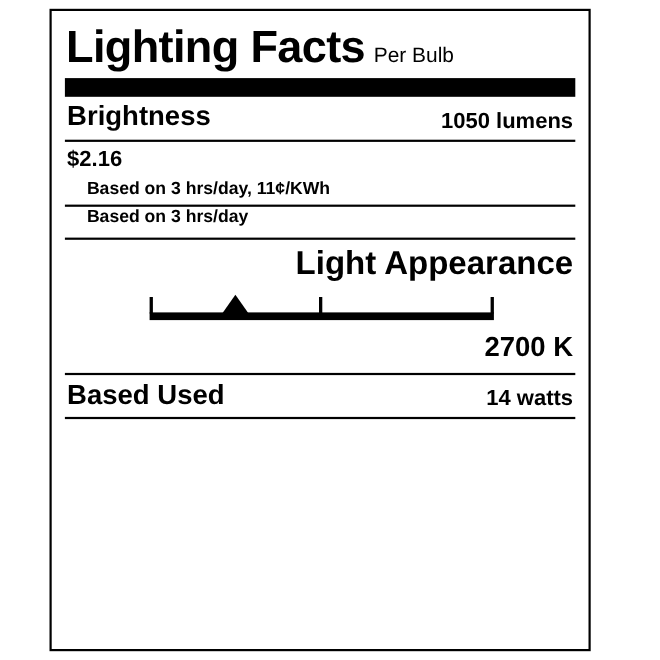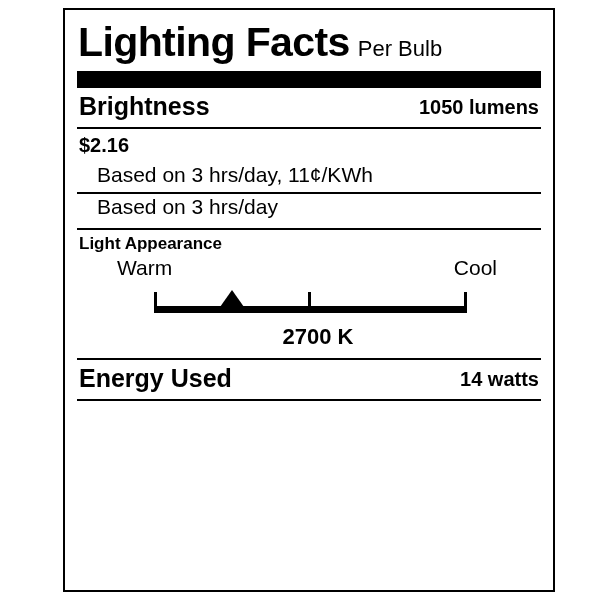--- a/index.html
+++ b/index.html
@@ -10,21 +10,21 @@
   body {
     width: 600px;
     height: 600px;
     font-family: "Liberation Sans", sans-serif;
     color: #000000;
     overflow: hidden;
   }
 
   .label-card {
     position: absolute;
-    left: 63px;
+    left: 45px;
     top: 8px;
     width: 492px;
     height: 584px;
     border: 2px solid #000000;
     box-sizing: border-box;
     background: #ffffff;
   }
 
   .inner {
     position: absolute;
@@ -42,21 +42,21 @@
     align-items: baseline;
     padding: 12px 0 2px 3px;
   }
   .title-main {
     font-size: 41px;
     font-weight: bold;
     letter-spacing: -0.6px;
     line-height: 1;
   }
   .title-sub {
-    font-size: 22px;
+    font-size: 19px;
     font-weight: normal;
     margin-left: 8px;
     line-height: 1;
   }
 
   
   .bar-thick {
     height: 17px;
     background: #000000;
     margin: 6px 2px 0 2px;
@@ -64,53 +64,54 @@
   .rule {
     height: 2px;
     background: #000000;
     margin: 0 2px;
   }
 
   
   .row {
     display: flex;
     justify-content: space-between;
-    align-items: center;
+    align-items: flex-end;
     padding: 5px 4px 6px 4px;
   }
   .row-label {
     font-size: 25px;
     font-weight: bold;
     line-height: 1.1;
   }
   .row-value {
     font-size: 20px;
     font-weight: bold;
     line-height: 1.1;
     white-space: nowrap;
   }
   .sub-line {
-    font-size: 21px;
-    font-weight: normal;
+    font-size: 16px;
+    font-weight: bold;
     padding: 0 4px 4px 22px;
     line-height: 1.25;
   }
   .pad-bottom {
     padding-bottom: 8px;
   }
 
   
   .appearance-block {
     padding: 4px 4px 8px 4px;
   }
   .appearance-title {
-    font-size: 17px;
+    font-size: 30px;
     font-weight: bold;
     padding-left: 0px;
     line-height: 1.2;
+    text-align: right;
   }
   .scale-ends {
     display: flex;
     justify-content: space-between;
     font-size: 21px;
     padding: 2px 42px 0 38px;
   }
   .scale-wrap {
     position: relative;
     height: 42px;
@@ -138,22 +139,22 @@
     position: absolute;
     left: 141px;
     top: 6px;
     width: 0;
     height: 0;
     border-left: 12px solid transparent;
     border-right: 12px solid transparent;
     border-bottom: 17px solid #000000;
   }
   .kelvin {
-    text-align: center;
-    font-size: 22px;
+    text-align: right;
+    font-size: 25px;
     font-weight: bold;
     margin-top: -2px;
     padding-left: 18px;
   }
 
   .blank-area {
     height: 86px;
   }
 </style>
 </head>
@@ -182,38 +183,34 @@
     <div class="sub-line">Based on 3 hrs/day, 11¢/KWh</div>
 
     <div class="rule"></div>
 
     <div class="sub-line pad-bottom">Based on 3 hrs/day</div>
 
     <div class="rule"></div>
 
     <div class="appearance-block">
       <div class="appearance-title">Light Appearance</div>
-      <div class="scale-ends">
-        <span>Warm</span>
-        <span>Cool</span>
-      </div>
       <div class="scale-wrap">
         <div class="scale-bar"></div>
         <div class="scale-tick tick-left"></div>
         <div class="scale-tick tick-mid"></div>
         <div class="scale-tick tick-right"></div>
         <div class="marker"></div>
       </div>
       <div class="kelvin">2700 K</div>
     </div>
 
     <div class="rule"></div>
 
     <div class="row">
-      <div class="row-label">Energy Used</div>
+      <div class="row-label">Based Used</div>
       <div class="row-value">14 watts</div>
     </div>
 
     <div class="rule"></div>
 
     <div class="blank-area"></div>
 
   </div>
 </div>
 

